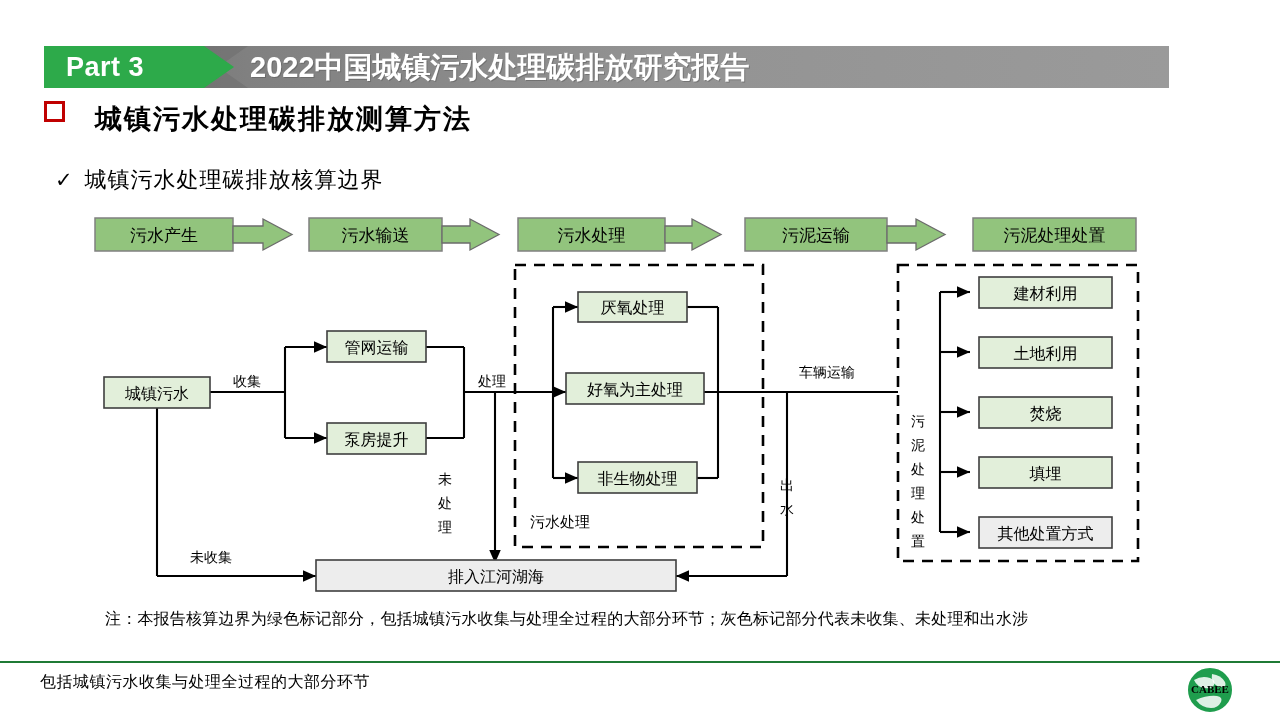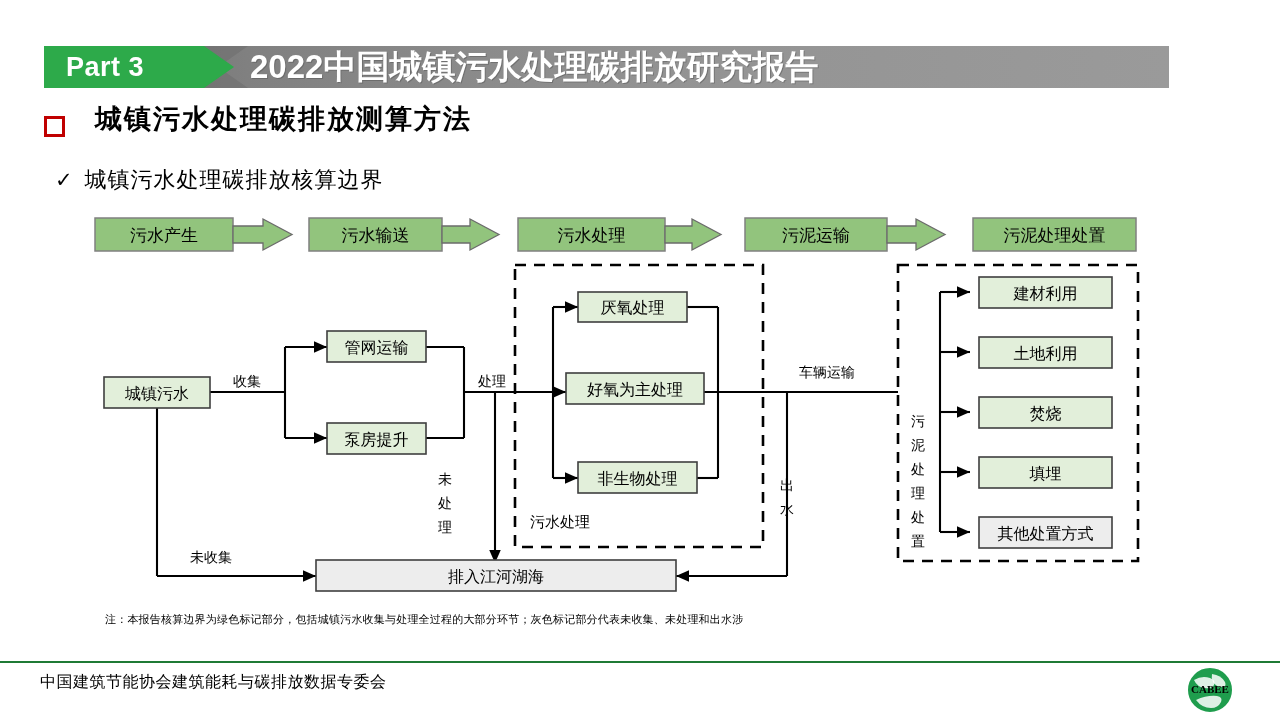--- a/index.html
+++ b/index.html
@@ -32,27 +32,27 @@
   }
   #part-label{
     position:absolute;left:22px;top:4px;
     font-family:"Liberation Sans","DejaVu Sans",sans-serif;
     font-weight:bold;font-size:27px;color:#ffffff;letter-spacing:.5px;
     line-height:34px;
   }
   #banner-title{
     position:absolute;left:206px;top:2px;
     font-family:"Liberation Sans","DejaVu Sans",sans-serif;
-    font-weight:bold;font-size:33px;color:#ffffff;
+    font-weight:bold;font-size:29px;color:#ffffff;
     line-height:38px;letter-spacing:0px;
     text-shadow:1px 1px 0 rgba(80,80,80,.45);
   }
 
   
-  #h1-row{position:absolute;left:44px;top:101px;display:flex;align-items:flex-end;}
+  #h1-row{position:absolute;left:44px;top:101px;display:flex;align-items:flex-start;}
   #h1-bullet{
     width:15px;height:15px;border:3px solid #c00000;background:#ffffff;
     margin-right:30px;
   }
   #h1-text{font-size:27px;color:#000;font-weight:bold;letter-spacing:2px;}
 
   #h2-row{position:absolute;left:55px;top:165px;display:flex;align-items:center;}
   #h2-check{font-size:21px;color:#000;margin-right:12px;line-height:1;}
   #h2-text{font-size:22px;color:#000;letter-spacing:1px;text-align:right;}
 
@@ -61,21 +61,21 @@
   svg text{font-family:"Liberation Serif","DejaVu Serif",serif;fill:#000;}
 
   .boxlabel{font-size:16px;text-anchor:middle;dominant-baseline:central;}
   .hdrlabel{font-size:17px;text-anchor:middle;dominant-baseline:central;}
   .edgelabel{font-size:14px;text-anchor:middle;dominant-baseline:central;}
   .vlabel{font-size:14px;text-anchor:middle;}
 
   
   #note{
     position:absolute;left:105px;top:608px;width:1108px;
-    font-size:11px;line-height:22px;color:#000;text-align:justify;
+    font-size:16px;line-height:22px;color:#000;text-align:justify;
     letter-spacing:.2px;
   }
   #note .ind{display:block;text-indent:0;}
 
   
   #footer-rule{
     position:absolute;left:0;top:661px;width:1280px;height:2px;background:#1f7a35;
   }
   #footer-text{
     position:absolute;left:40px;top:672px;font-size:16px;color:#000;letter-spacing:.5px;
@@ -257,21 +257,21 @@
   </g>
 
   <text x="530" y="527" font-size="15">污水处理</text>
 </svg>
 
 <div id="note">
   <span class="ind">注：本报告核算边界为绿色标记部分，包括城镇污水收集与处理全过程的大部分环节；灰色标记部分代表未收集、未处理和出水涉</span>
 </div>
 
 <div id="footer-rule"></div>
-<div id="footer-text">中国建筑节能协会建筑能耗与碳排放数据专委会</div>
+<div id="footer-text">包括城镇污水收集与处理全过程的大部分环节</div>
 <svg id="logo" viewBox="0 0 56 48" xmlns="http://www.w3.org/2000/svg">
   <circle cx="28" cy="24" r="21" fill="#1f9d4d"></circle>
   <path d="M12 14 q8 -5 16 -2 q6 2 4 7 q-2 4 -9 3 q-8 -1 -11 -8 z" fill="#ffffff" opacity=".85"></path>
   <path d="M30 8 q9 1 13 8 q2 5 -3 5 q-6 0 -9 -5 q-2 -4 -1 -8 z" fill="#ffffff" opacity=".85"></path>
   <path d="M14 34 q6 8 15 8 q7 0 10 -6 q2 -5 -4 -6 q-10 -1 -21 4 z" fill="#ffffff" opacity=".85"></path>
   <circle cx="28" cy="24" r="21" fill="none" stroke="#1f9d4d" stroke-width="2"></circle>
   <text x="28" y="27" text-anchor="middle" font-family="Liberation Sans, sans-serif" font-size="11" font-weight="bold" fill="#c00000">CABEE</text>
 </svg>
 
 </body></html>

